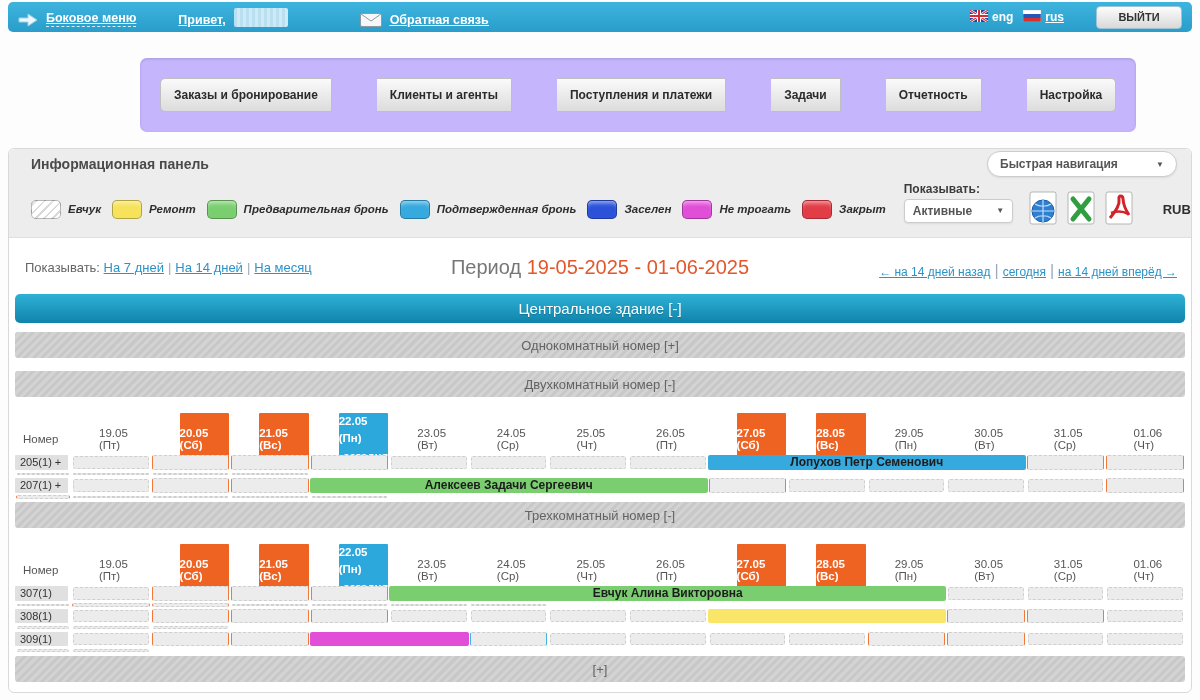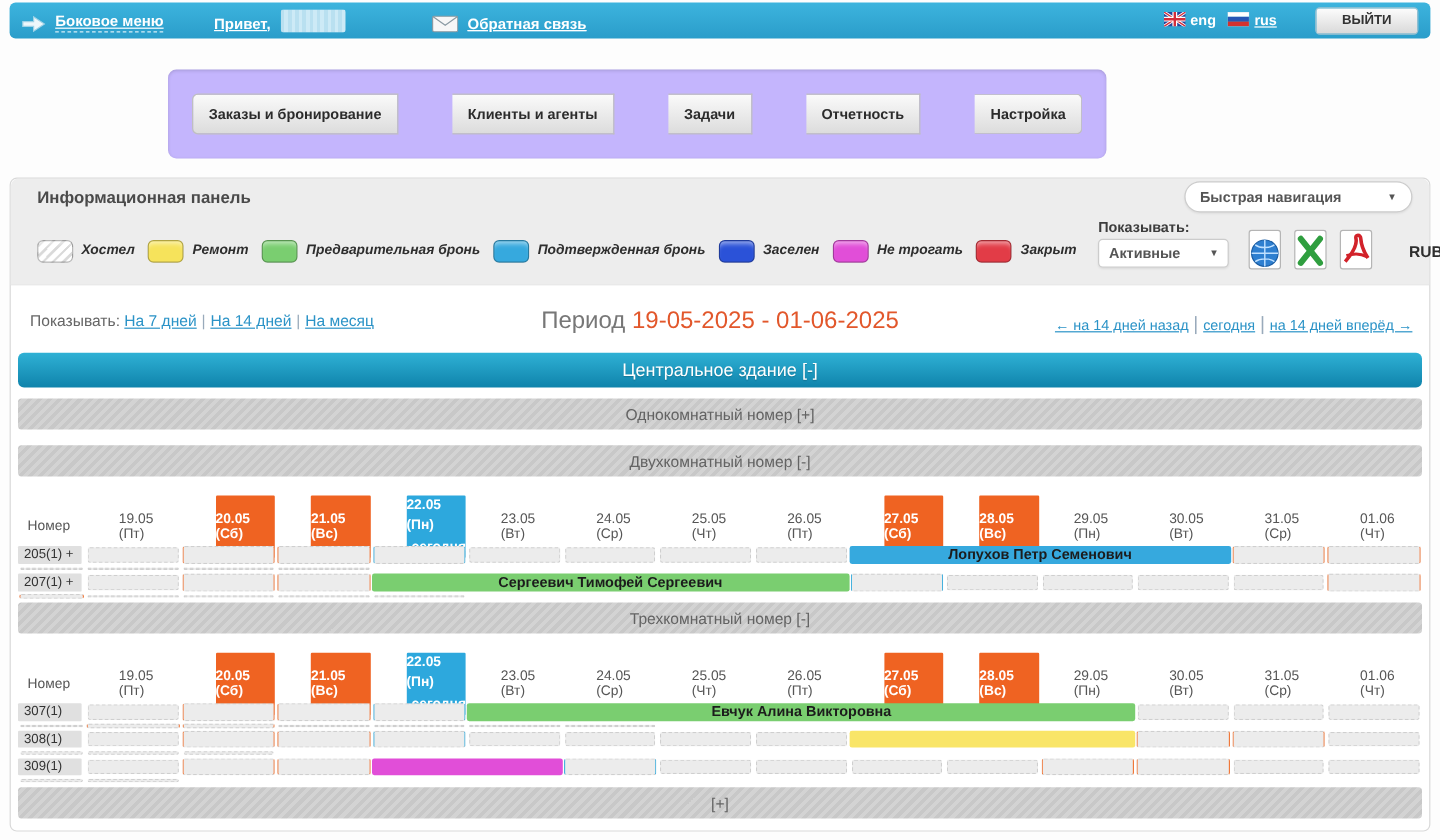--- a/index.html
+++ b/index.html
@@ -150,40 +150,41 @@
         <span class="u">rus</span>
       </div>
       <button class="logout-btn">выйти</button>
     </div>
   </header>
 
   
   <nav class="tabs">
     <button class="tab-btn">Заказы и бронирование</button>
     <button class="tab-btn">Клиенты и агенты</button>
+    <button class="tab-btn">Поступления и платежи</button>
     <button class="tab-btn">Задачи</button>
     <button class="tab-btn">Отчетность</button>
     <button class="tab-btn">Настройка</button>
   </nav>
 
   
   <div class="panel">
     <div class="panel-head">
       <div class="ph-row1">
         <span class="panel-title">Информационная панель</span>
         <div class="select quicknav">
           <span>Быстрая навигация</span>
           <span class="caret">▼</span>
         </div>
       </div>
       <div class="ph-row2">
         <div class="legend">
           <div class="legend-item">
               <span class="swatch hatch"></span>
-              <span class="legend-label">Хостел</span>
+              <span class="legend-label">Евчук</span>
             </div>
           <div class="legend-item">
               <span class="swatch" style="background: rgb(246, 227, 91);"></span>
               <span class="legend-label">Ремонт</span>
             </div>
           <div class="legend-item">
               <span class="swatch" style="background: rgb(122, 206, 112);"></span>
               <span class="legend-label">Предварительная бронь</span>
             </div>
           <div class="legend-item">
@@ -305,21 +306,21 @@
           <div class="dc"></div>
           <div class="dc"></div>
           <div class="dc"></div>
           <div class="dc"></div>
           <div class="dc w"></div>
           <div class="dc w"></div>
           <div class="dc"></div>
           <div class="dc"></div>
           <div class="dc"></div>
           <div class="dc"></div>
-        <div class="bar" style="background: rgb(122, 206, 112); grid-column: 5 / 10;">Сергеевич Тимофей Сергеевич</div>
+        <div class="bar" style="background: rgb(122, 206, 112); grid-column: 5 / 10;">Алексеев Задачи Сергеевич</div>
       </div>
     </div>
 
     <div class="gap2"></div>
     <div class="section-bar">Трехкомнатный номер [-]</div>
     <div class="gap16"></div>
 
     <div class="rtable">
       <div class="thead">
         <div class="hcell hnum">Номер</div>

